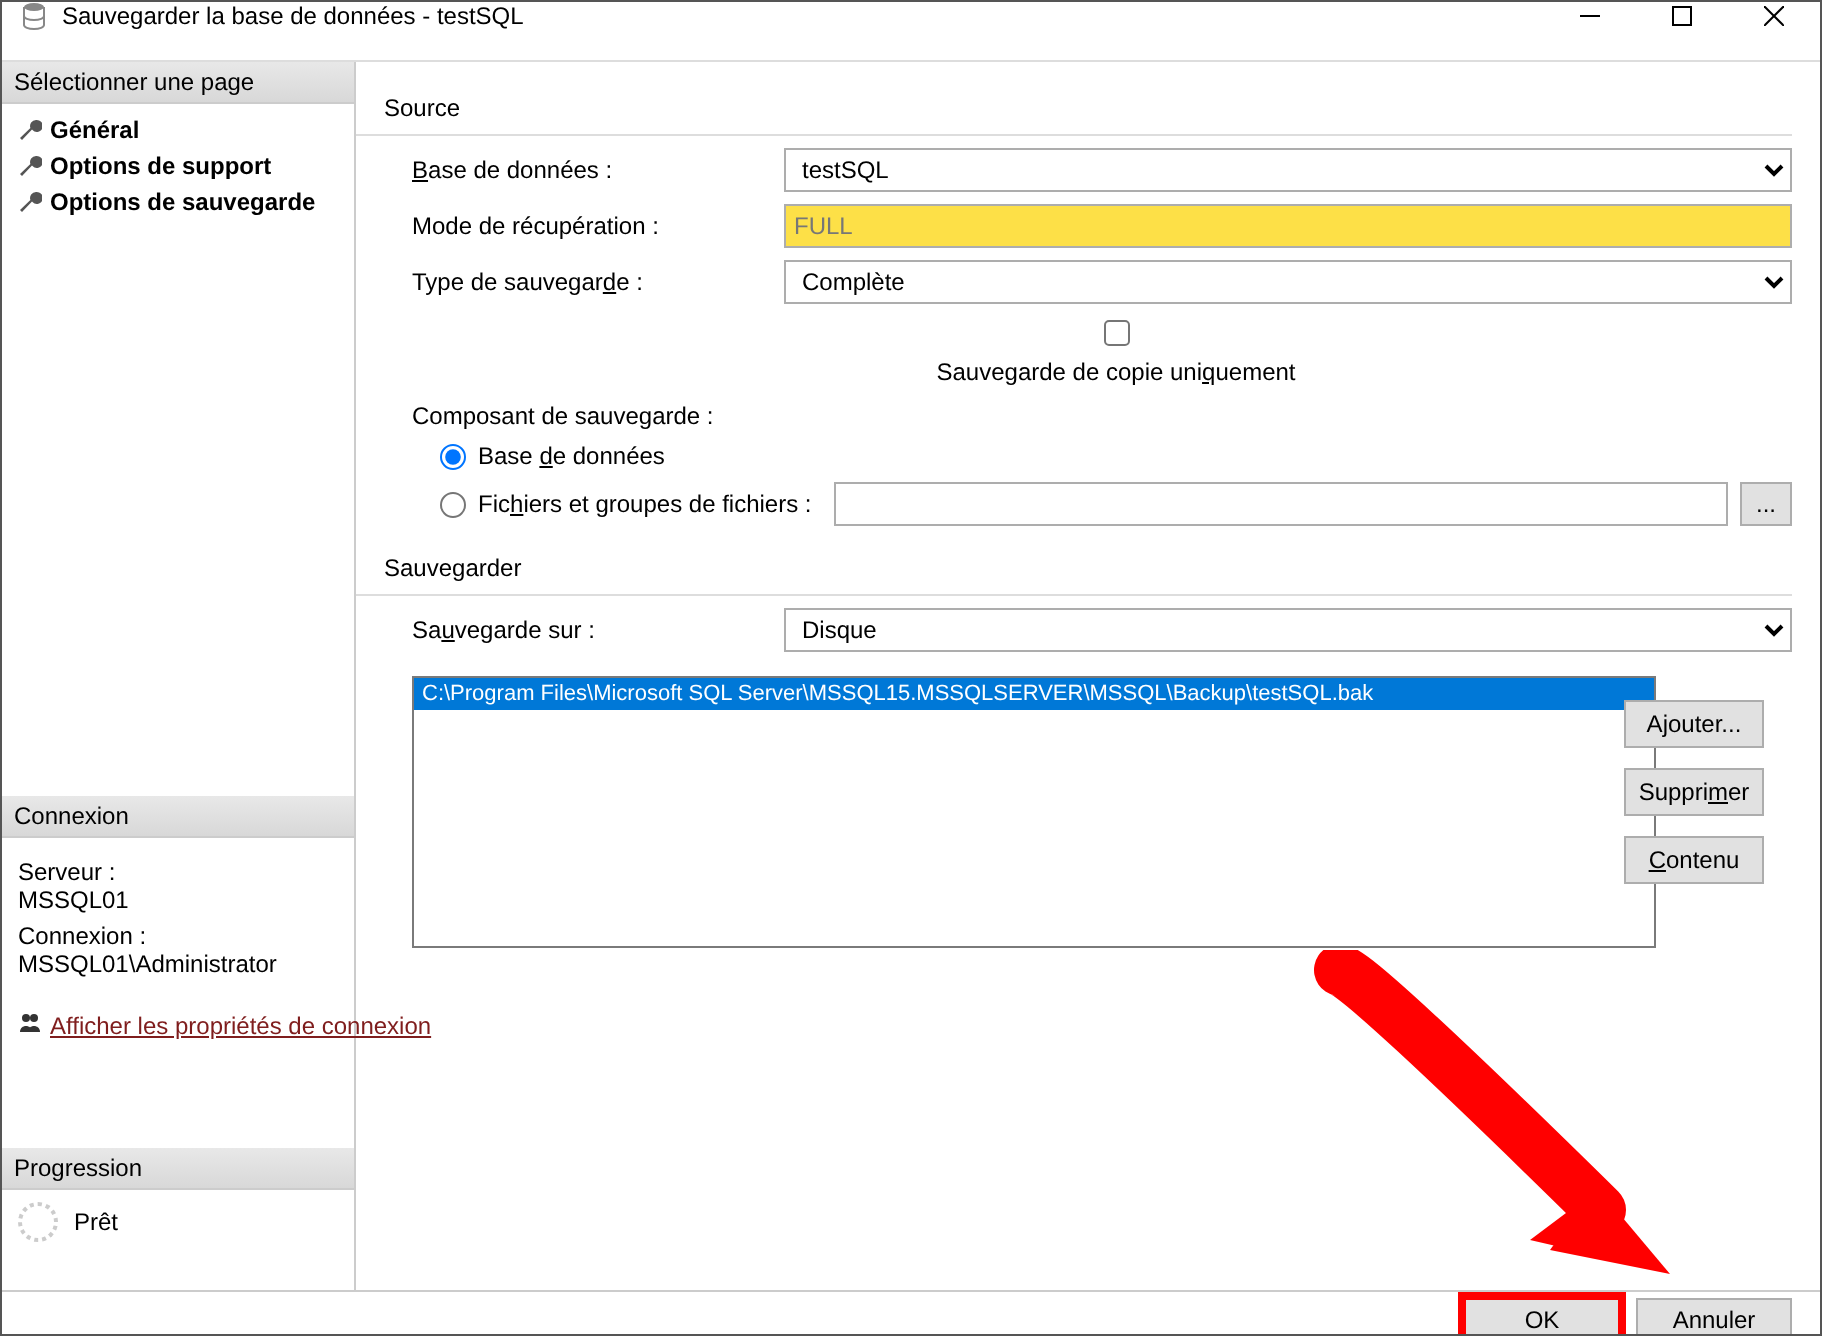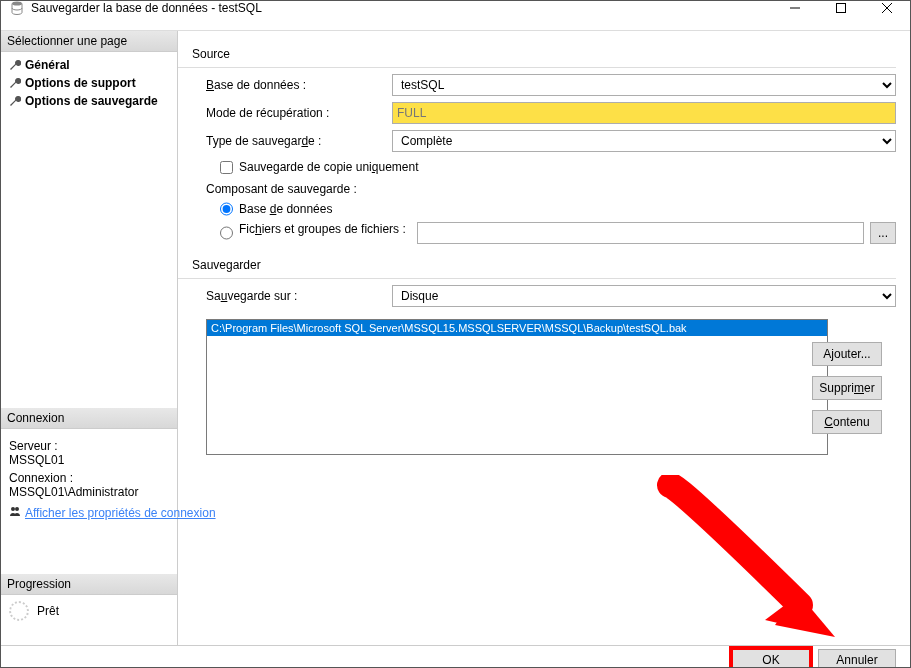--- a/index.html
+++ b/index.html
@@ -13,21 +13,21 @@
 .body-area { display: flex; height: 614px; }
 .sidebar { width: 177px; border-right: 1px solid #ccc; display: flex; flex-direction: column; }
 .side-section-hd { background: linear-gradient(#e8e8e8,#d8d8d8); padding: 3px 6px; font-weight: normal; border-bottom: 1px solid #ccc; }
 .side-list { padding: 4px 4px; }
 .side-item { display: flex; align-items: center; padding: 2px 4px; gap: 4px; cursor: pointer; font-weight: bold; }
 .side-item .wrench { width: 12px; height: 12px; }
 .side-fill { flex: 1; }
 .conn-block { padding: 6px 8px; }
 .conn-label { margin-top: 4px; }
 .conn-value { margin-bottom: 4px; }
-.conn-link { color: #3b82f6; text-decoration: underline; display: flex; align-items: center; gap: 4px; margin-top: 6px; cursor: pointer; white-space: nowrap; }
+.conn-link { color: #7f1d1d; text-decoration: underline; display: flex; align-items: center; gap: 4px; margin-top: 16px; cursor: pointer; white-space: nowrap; }
 .prog-block { padding: 6px 8px; display: flex; align-items: center; gap: 8px; }
 .spinner { width: 20px; height: 20px; border: 2px dotted #ccc; border-radius: 50%; }
 
 .main { flex: 1; position: relative; padding: 8px 14px; }
 .toolbar { display: flex; align-items: center; gap: 6px; padding: 2px 0 10px 0; }
 .toolbar .script-btn { display: flex; align-items: center; gap: 4px; padding: 2px 4px; cursor: pointer; }
 .help-icon { width: 14px; height: 14px; background: #1e90ff; color: #fff; border-radius: 50%; display: inline-flex; align-items: center; justify-content: center; font-size: 10px; font-weight: bold; }
 
 .group { margin: 8px 0 14px 0; }
 .group-title { margin-bottom: 6px; }
@@ -35,22 +35,22 @@
 
 .row { display: flex; align-items: center; margin: 6px 0; }
 .row .lbl { width: 186px; }
 .row .lbl u { text-decoration: underline; }
 .control { flex: 1; }
 
 select, input[type="text"] { width: 100%; height: 22px; border: 1px solid #adadad; background: #fff; padding: 0 4px; font-size: 12px; }
 select.wide { width: 100%; }
 input.readonly { background: #fde047; color: #777; }
 
-.checkbox-row { display: flex; align-items: center; gap: 6px; margin: 8px 0 8px 14px; }
-.radio-row { display: flex; gap: 6px; margin: 6px 0 6px 14px; }
+.checkbox-row { display: flex; align-items: center; gap: 6px; margin: 8px 0 8px 14px; flex-direction: column; }
+.radio-row { display: flex; align-items: center; gap: 6px; margin: 6px 0 6px 14px; }
 .radio-row input[type="text"].files { flex: 1; height: 22px; }
 .ellipsis-btn { width: 26px; height: 22px; background: #e1e1e1; border: 1px solid #adadad; cursor: pointer; display: flex; align-items: center; justify-content: center; }
 
 .dest-list { border: 1px solid #7a7a7a; height: 136px; background: #fff; margin-top: 12px; width: 622px; }
 .dest-item { background: #0078d7; color: #fff; padding: 2px 4px; font-size: 11px; white-space: nowrap; }
 .dest-btn-col { position: absolute; right: 14px; width: 70px; }
 .dest-btn-col button { width: 70px; height: 24px; margin-bottom: 10px; background: #e1e1e1; border: 1px solid #adadad; cursor: pointer; font-size: 12px; }
 .dest-btn-col button u { text-decoration: underline; }
 
 .footer { height: 24px; border-top: 1px solid #ccc; display: flex; justify-content: flex-end; align-items: center; padding: 14px 14px 12px 0; gap: 8px; }
@@ -183,21 +183,21 @@
       <hr class="hr">
       <div class="group-inner">
         <div class="row">
           <div class="lbl"><span>Sa<u>u</u>vegarde sur :</span></div>
           <div class="control"><select class="wide"><option>Disque</option></select></div>
         </div>
         <div style="position:relative;">
           <div class="dest-list">
             <div class="dest-item">C:\Program Files\Microsoft SQL Server\MSSQL15.MSSQLSERVER\MSSQL\Backup\testSQL.bak</div>
           </div>
-          <div class="dest-btn-col" style="top:23px;">
+          <div class="dest-btn-col" style="top:12px;">
             <button><span>A<u>j</u>outer...</span></button>
             <button><span>Suppri<u>m</u>er</span></button>
             <button><span><u>C</u>ontenu</span></button>
           </div>
         </div>
       </div>
     </div>
 
     <svg class="arrow" width="200" height="180" style="right:60px; bottom:-10px;">
       <defs></defs>

